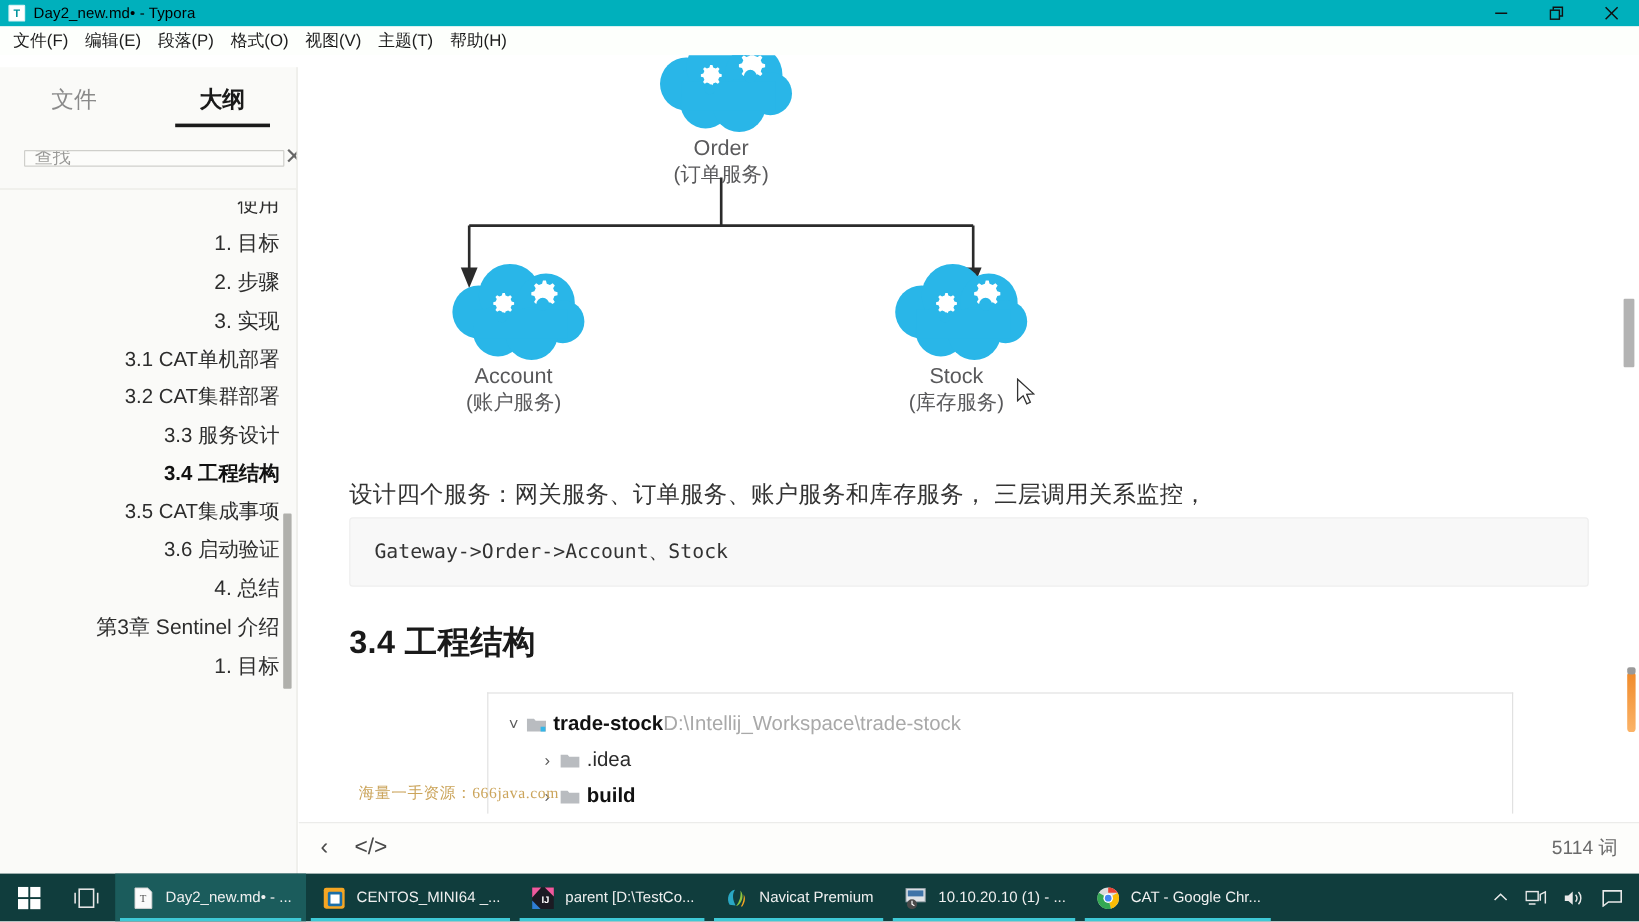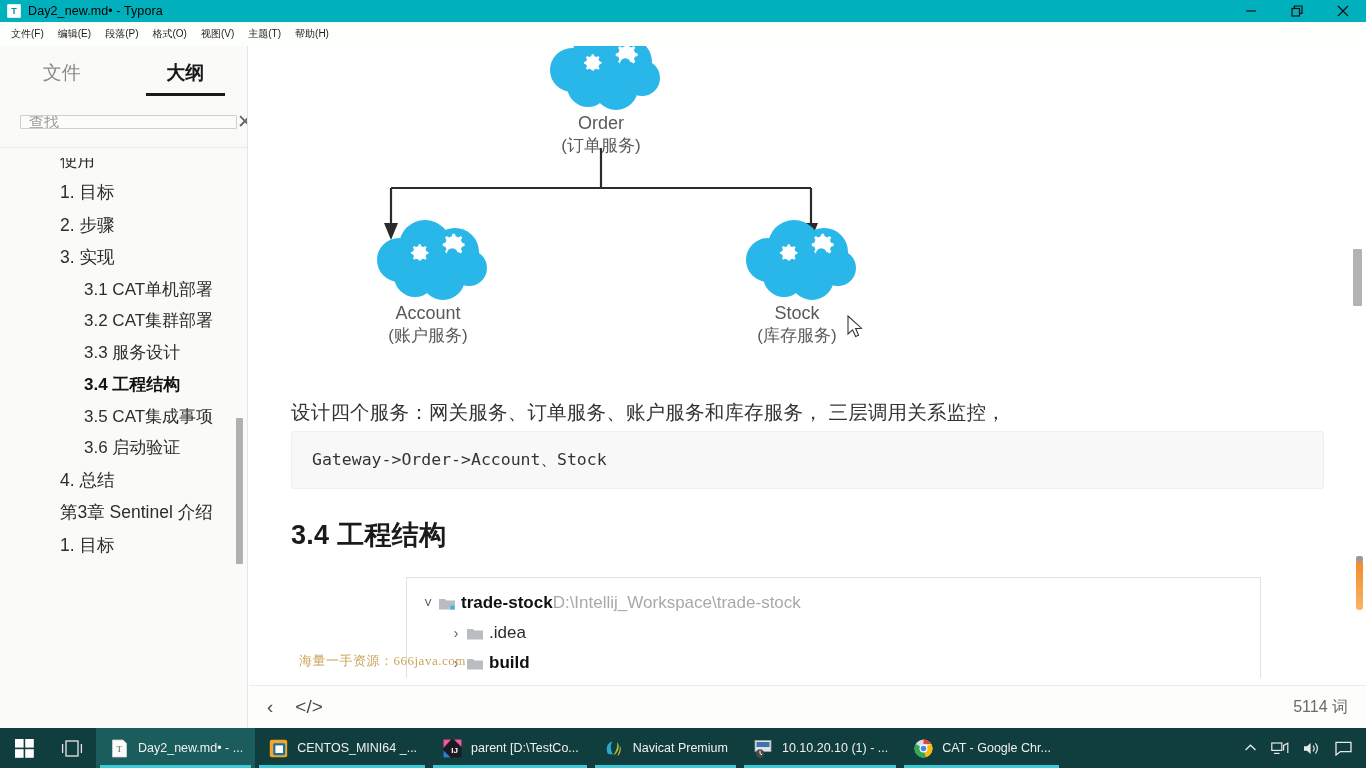--- a/index.html
+++ b/index.html
@@ -28,26 +28,26 @@
     color: #0d0d0d;
   }
   .win-btn svg { display: block; }
 
   
   .menubar {
     position: absolute; top: 22px; left: 0; width: 1366px; height: 24px;
     background: #fdfffc; display: flex; align-items: center; padding-left: 4px;
   }
   .menu-item {
-    font-size: 10px; color: #1c1c1c; padding: 2px 7px; white-space: nowrap;
+    font-size: 14px; color: #1c1c1c; padding: 2px 7px; white-space: nowrap;
   }
 
   
   .sidebar {
-    position: absolute; top: 46px; left: 0; width: 248px; height: 702px;
+    position: absolute; top: 56px; left: 0; width: 248px; height: 702px;
     background: #fafaf8; border-right: 1px solid #e6e6e2;
     overflow: hidden;
   }
   .side-tabs {
     display: flex; height: 56px; align-items: flex-start; padding-top: 14px;
     background: #fafaf8;
   }
   .side-tab {
     flex: 1; text-align: center; font-size: 19px; color: #8a8a8a;
     padding-bottom: 10px; position: relative;
@@ -68,21 +68,21 @@
   }
   .search-input::placeholder { color: #9a9a98; }
   .search-clear {
     width: 30px; text-align: center; font-size: 19px; color: #666;
     cursor: pointer; user-select: none;
   }
   .outline-wrap {
     position: absolute; top: 112px; left: 0; right: 0; bottom: 0;
     overflow: hidden; background: #fafaf8;
   }
-  .outline-list { position: relative; padding-top: 0; }
+  .outline-list { position: relative; padding-top: 0; text-align: right; }
   .outline-item {
     font-size: 17.5px; color: #2d2d2d; line-height: 1.28;
     padding: 5px 14px 5px 0; white-space: normal;
   }
   .outline-item.lvl2 { margin-left: 84px; font-size: 17px; }
   .outline-item.lvl0 { margin-left: 60px; }
   .outline-item.active { font-weight: bold; color: #111; }
   .outline-clip-top { margin-top: -14px; }
   .side-scroll {
     position: absolute; left: 236px; top: 372px; width: 7px; height: 146px;

